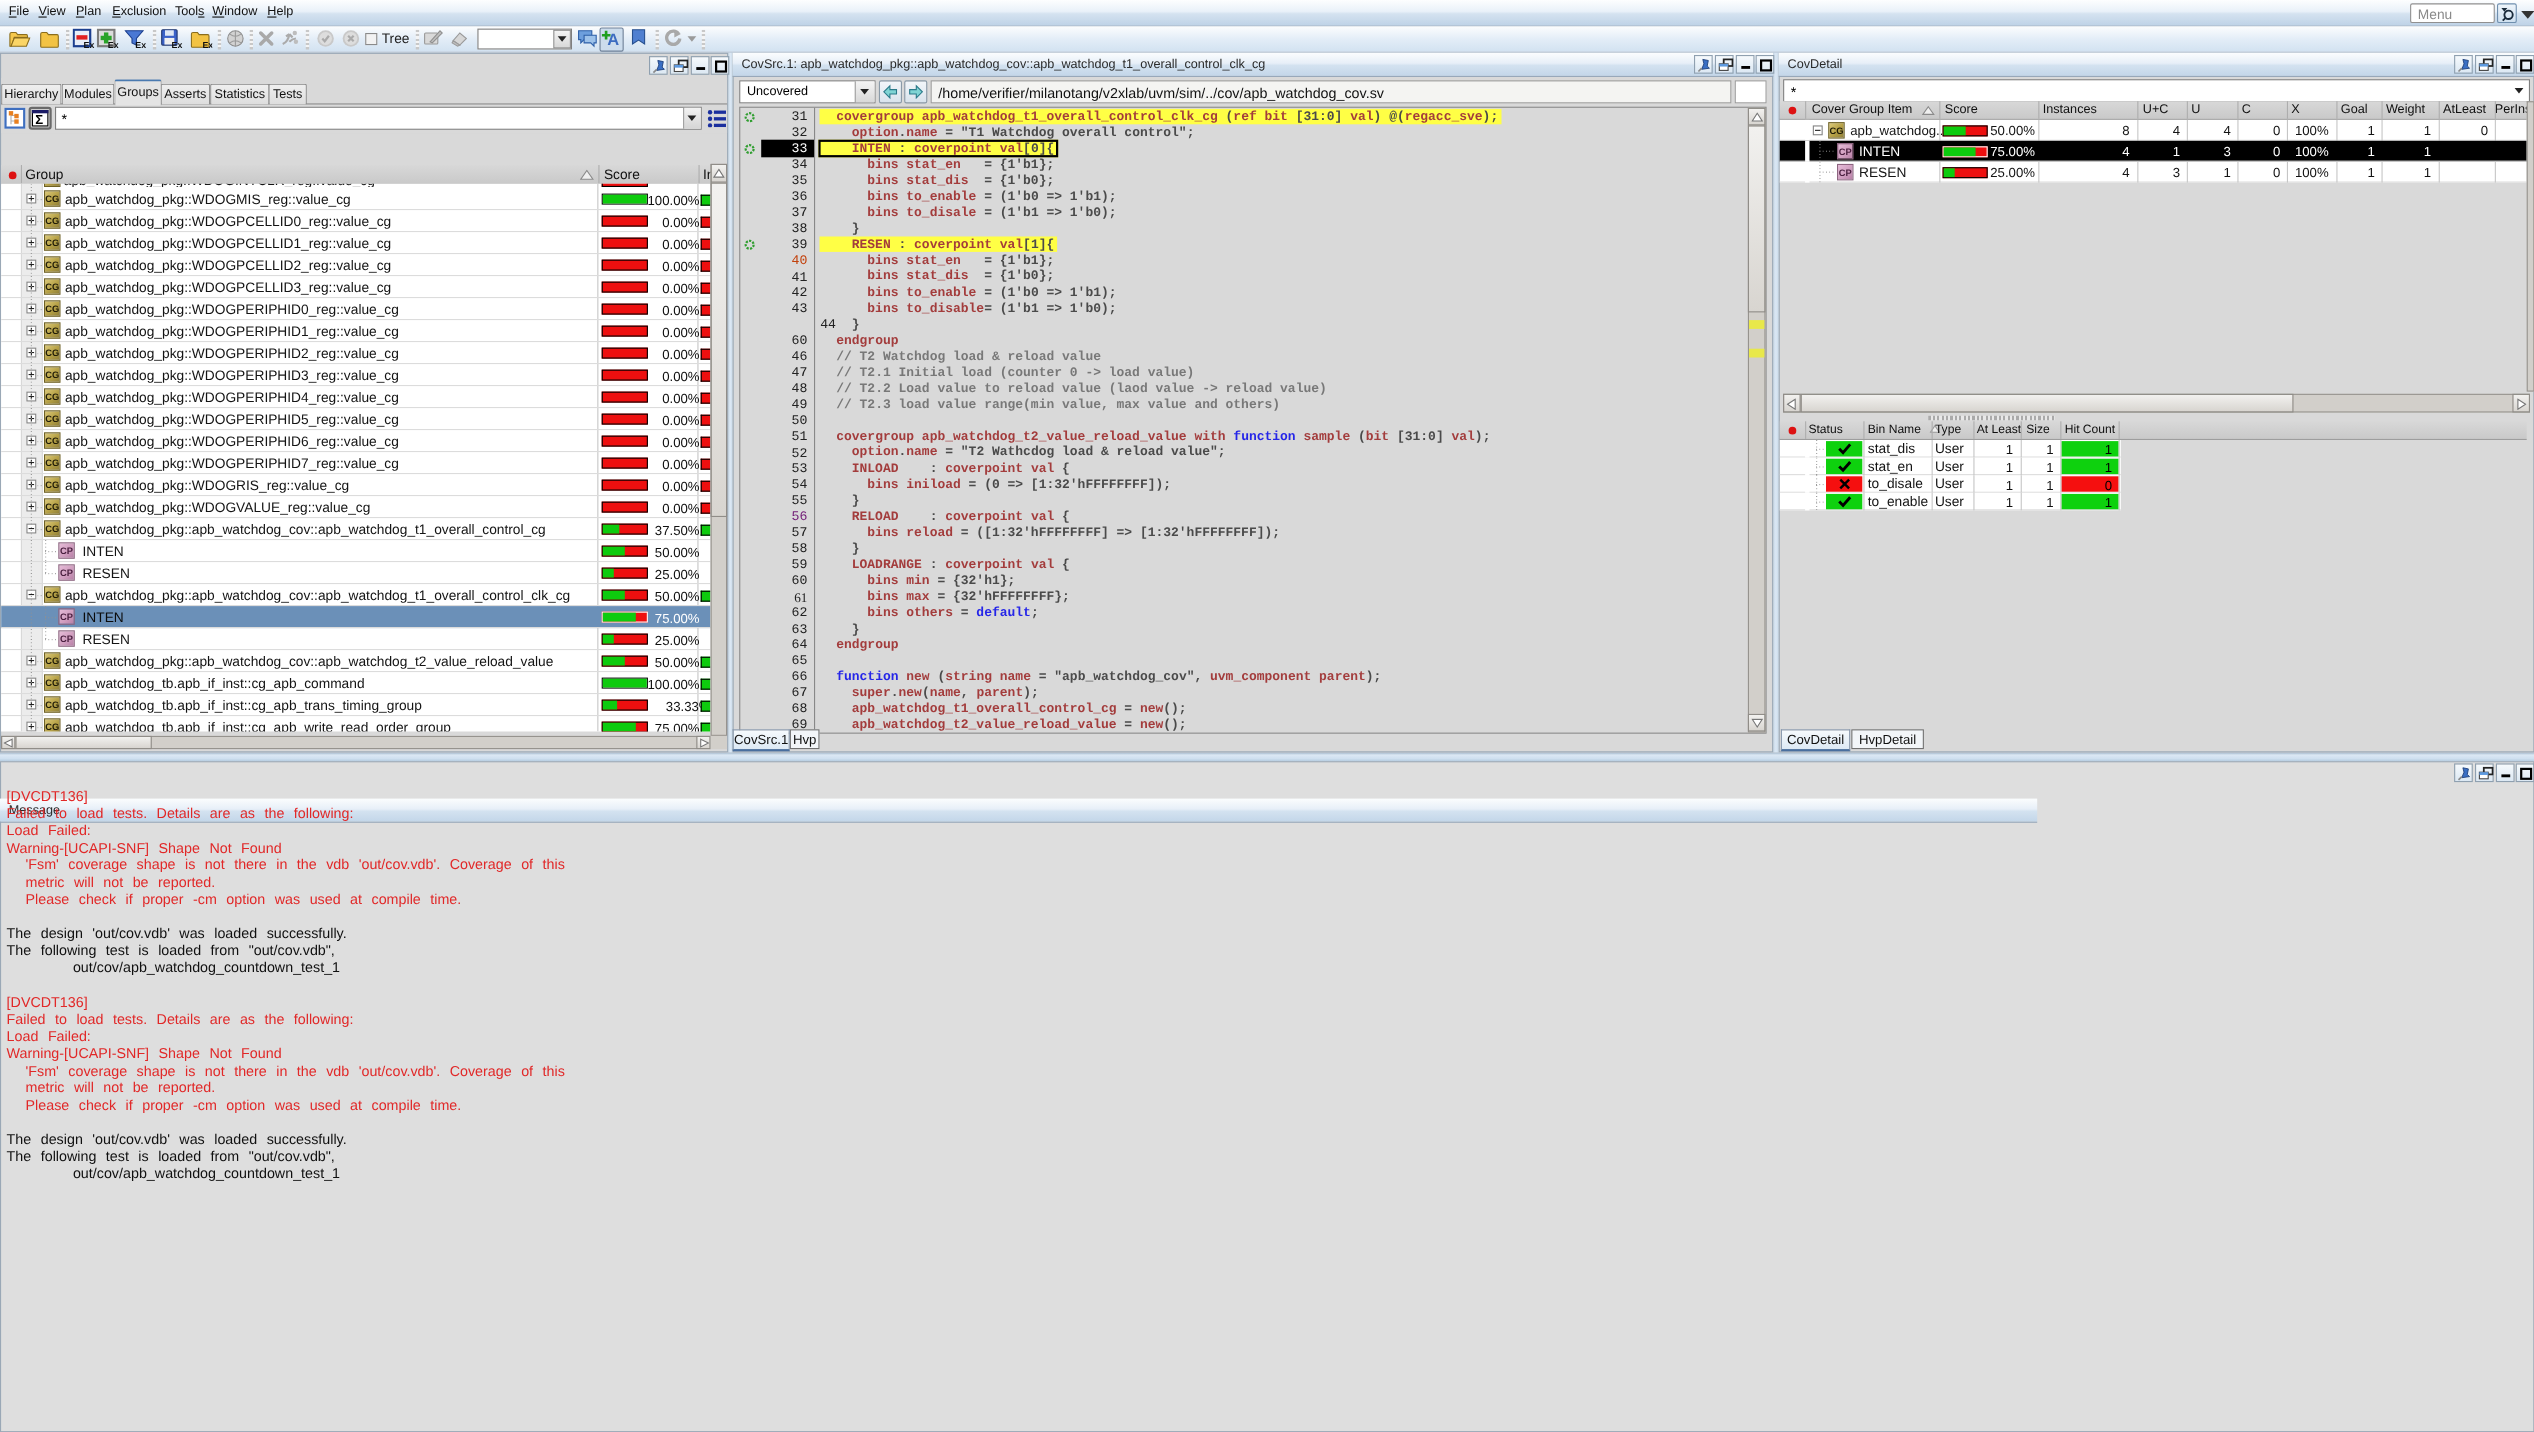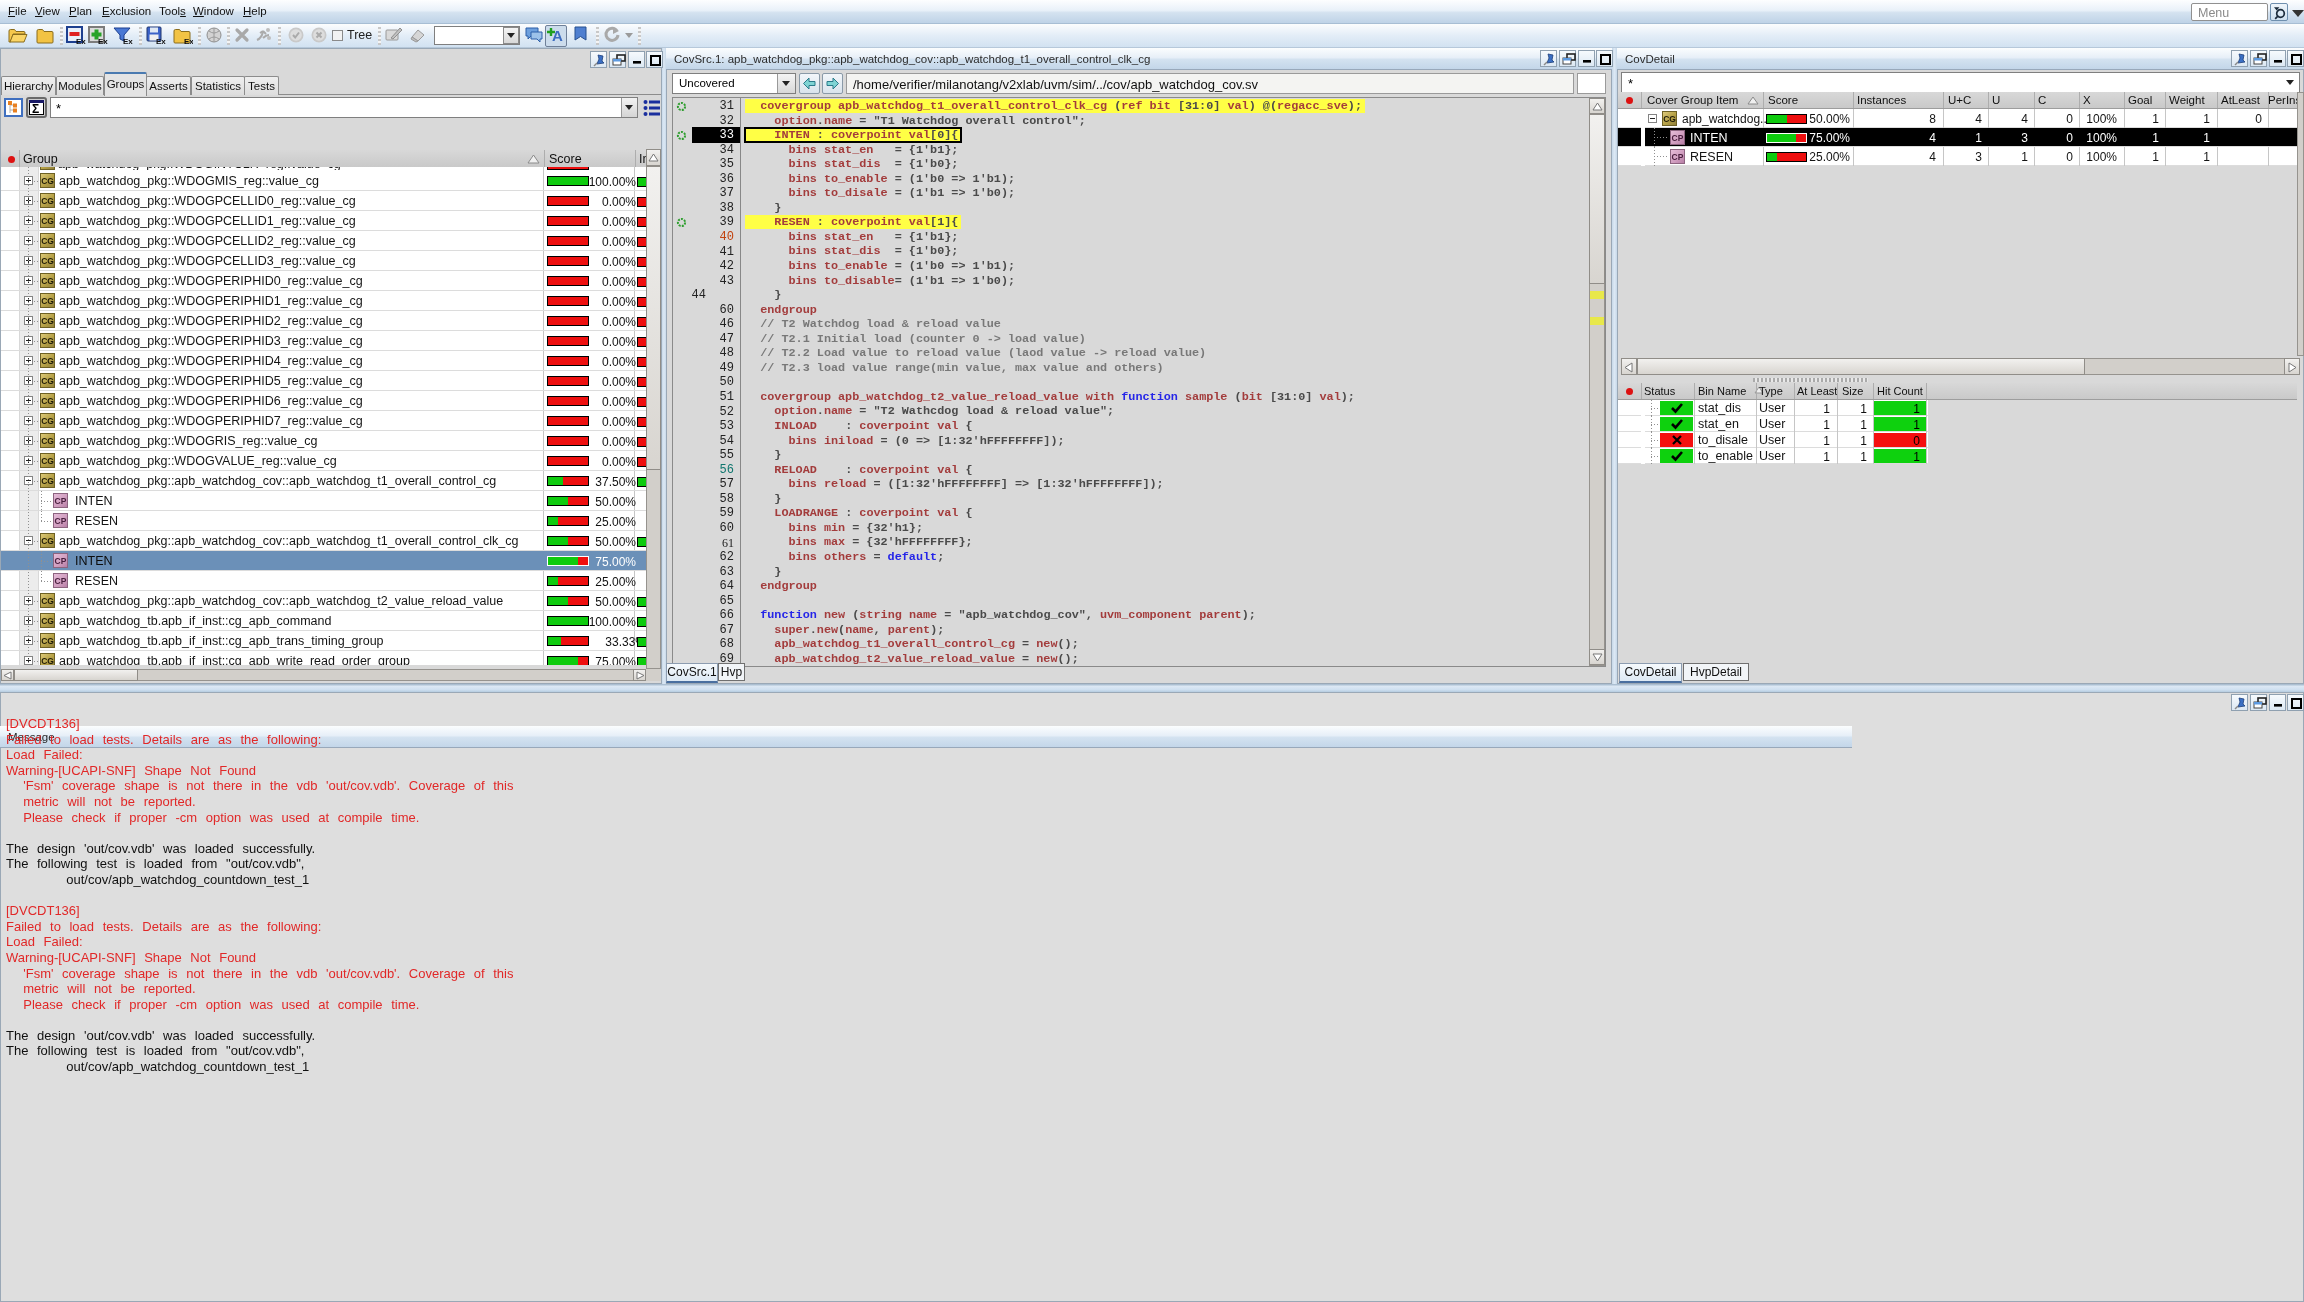--- a/index.html
+++ b/index.html
@@ -638,33 +638,33 @@
 <div class="abs" style="left:694px;top:142.65px;width:40px;text-align:right;font-size:12px;color:#222;font-family:'Liberation Mono',monospace">34</div>
 <div class="abs" style="left:694px;top:157.20px;width:40px;text-align:right;font-size:12px;color:#222;font-family:'Liberation Mono',monospace">35</div>
 <div class="abs" style="left:694px;top:171.75px;width:40px;text-align:right;font-size:12px;color:#222;font-family:'Liberation Mono',monospace">36</div>
 <div class="abs" style="left:694px;top:186.30px;width:40px;text-align:right;font-size:12px;color:#222;font-family:'Liberation Mono',monospace">37</div>
 <div class="abs" style="left:694px;top:200.85px;width:40px;text-align:right;font-size:12px;color:#222;font-family:'Liberation Mono',monospace">38</div>
 <div class="abs" style="left:694px;top:215.40px;width:40px;text-align:right;font-size:12px;color:#222;font-family:'Liberation Mono',monospace">39</div>
 <div class="abs" style="left:694px;top:229.95px;width:40px;text-align:right;font-size:12px;color:#c2410c;font-family:'Liberation Mono',monospace">40</div>
 <div class="abs" style="left:694px;top:244.50px;width:40px;text-align:right;font-size:12px;color:#222;font-family:'Liberation Mono',monospace">41</div>
 <div class="abs" style="left:694px;top:259.05px;width:40px;text-align:right;font-size:12px;color:#222;font-family:'Liberation Mono',monospace">42</div>
 <div class="abs" style="left:694px;top:273.60px;width:40px;text-align:right;font-size:12px;color:#222;font-family:'Liberation Mono',monospace">43</div>
-<div class="abs" style="left:666px;top:288.15px;width:40px;text-align:right;font-size:12px;color:#222;font-family:'Liberation Mono',monospace">44</div>
+<div class="abs" style="left:720px;top:288.15px;width:40px;text-align:right;font-size:12px;color:#222;font-family:'Liberation Mono',monospace">44</div>
 <div class="abs" style="left:694px;top:302.70px;width:40px;text-align:right;font-size:12px;color:#222;font-family:'Liberation Mono',monospace">60</div>
 <div class="abs" style="left:694px;top:317.25px;width:40px;text-align:right;font-size:12px;color:#222;font-family:'Liberation Mono',monospace">46</div>
 <div class="abs" style="left:694px;top:331.80px;width:40px;text-align:right;font-size:12px;color:#222;font-family:'Liberation Mono',monospace">47</div>
 <div class="abs" style="left:694px;top:346.35px;width:40px;text-align:right;font-size:12px;color:#222;font-family:'Liberation Mono',monospace">48</div>
 <div class="abs" style="left:694px;top:360.90px;width:40px;text-align:right;font-size:12px;color:#222;font-family:'Liberation Mono',monospace">49</div>
 <div class="abs" style="left:694px;top:375.45px;width:40px;text-align:right;font-size:12px;color:#222;font-family:'Liberation Mono',monospace">50</div>
 <div class="abs" style="left:694px;top:390.00px;width:40px;text-align:right;font-size:12px;color:#222;font-family:'Liberation Mono',monospace">51</div>
 <div class="abs" style="left:694px;top:404.55px;width:40px;text-align:right;font-size:12px;color:#222;font-family:'Liberation Mono',monospace">52</div>
 <div class="abs" style="left:694px;top:419.10px;width:40px;text-align:right;font-size:12px;color:#222;font-family:'Liberation Mono',monospace">53</div>
 <div class="abs" style="left:694px;top:433.65px;width:40px;text-align:right;font-size:12px;color:#222;font-family:'Liberation Mono',monospace">54</div>
 <div class="abs" style="left:694px;top:448.20px;width:40px;text-align:right;font-size:12px;color:#222;font-family:'Liberation Mono',monospace">55</div>
-<div class="abs" style="left:694px;top:462.75px;width:40px;text-align:right;font-size:12px;color:#0f766e;font-family:'Liberation Mono',monospace">56</div>
+<div class="abs" style="left:694px;top:462.75px;width:40px;text-align:right;font-size:12px;color:#701a75;font-family:'Liberation Mono',monospace">56</div>
 <div class="abs" style="left:694px;top:477.30px;width:40px;text-align:right;font-size:12px;color:#222;font-family:'Liberation Mono',monospace">57</div>
 <div class="abs" style="left:694px;top:491.85px;width:40px;text-align:right;font-size:12px;color:#222;font-family:'Liberation Mono',monospace">58</div>
 <div class="abs" style="left:694px;top:506.40px;width:40px;text-align:right;font-size:12px;color:#222;font-family:'Liberation Mono',monospace">59</div>
 <div class="abs" style="left:694px;top:520.95px;width:40px;text-align:right;font-size:12px;color:#222;font-family:'Liberation Mono',monospace">60</div>
 <div class="abs" style="left:694px;top:535.50px;width:40px;text-align:right;font-size:12px;color:#222;font-family:Liberation Serif, serif">61</div>
 <div class="abs" style="left:694px;top:550.05px;width:40px;text-align:right;font-size:12px;color:#222;font-family:'Liberation Mono',monospace">62</div>
 <div class="abs" style="left:694px;top:564.60px;width:40px;text-align:right;font-size:12px;color:#222;font-family:'Liberation Mono',monospace">63</div>
 <div class="abs" style="left:694px;top:579.15px;width:40px;text-align:right;font-size:12px;color:#222;font-family:'Liberation Mono',monospace">64</div>
 <div class="abs" style="left:694px;top:593.70px;width:40px;text-align:right;font-size:12px;color:#222;font-family:'Liberation Mono',monospace">65</div>
 <div class="abs" style="left:694px;top:608.25px;width:40px;text-align:right;font-size:12px;color:#222;font-family:'Liberation Mono',monospace">66</div>

